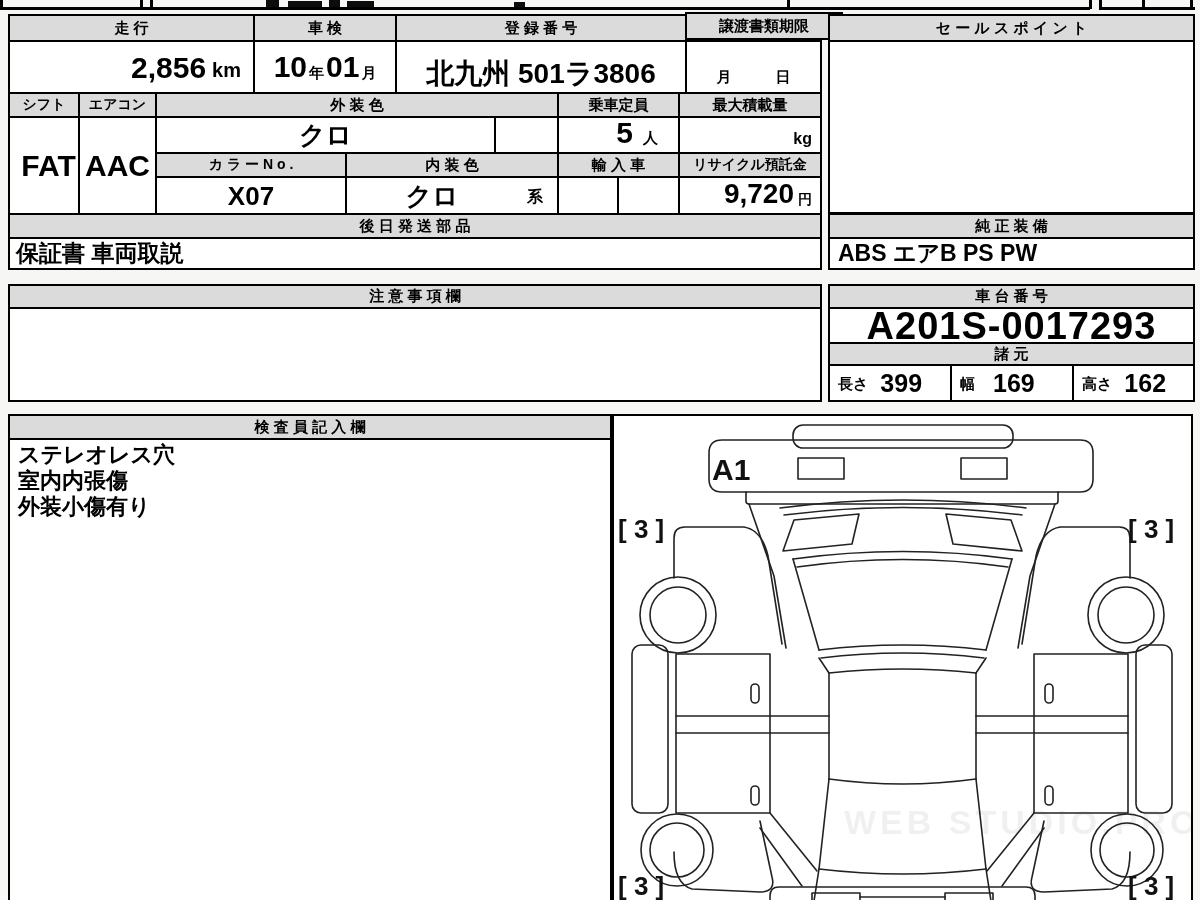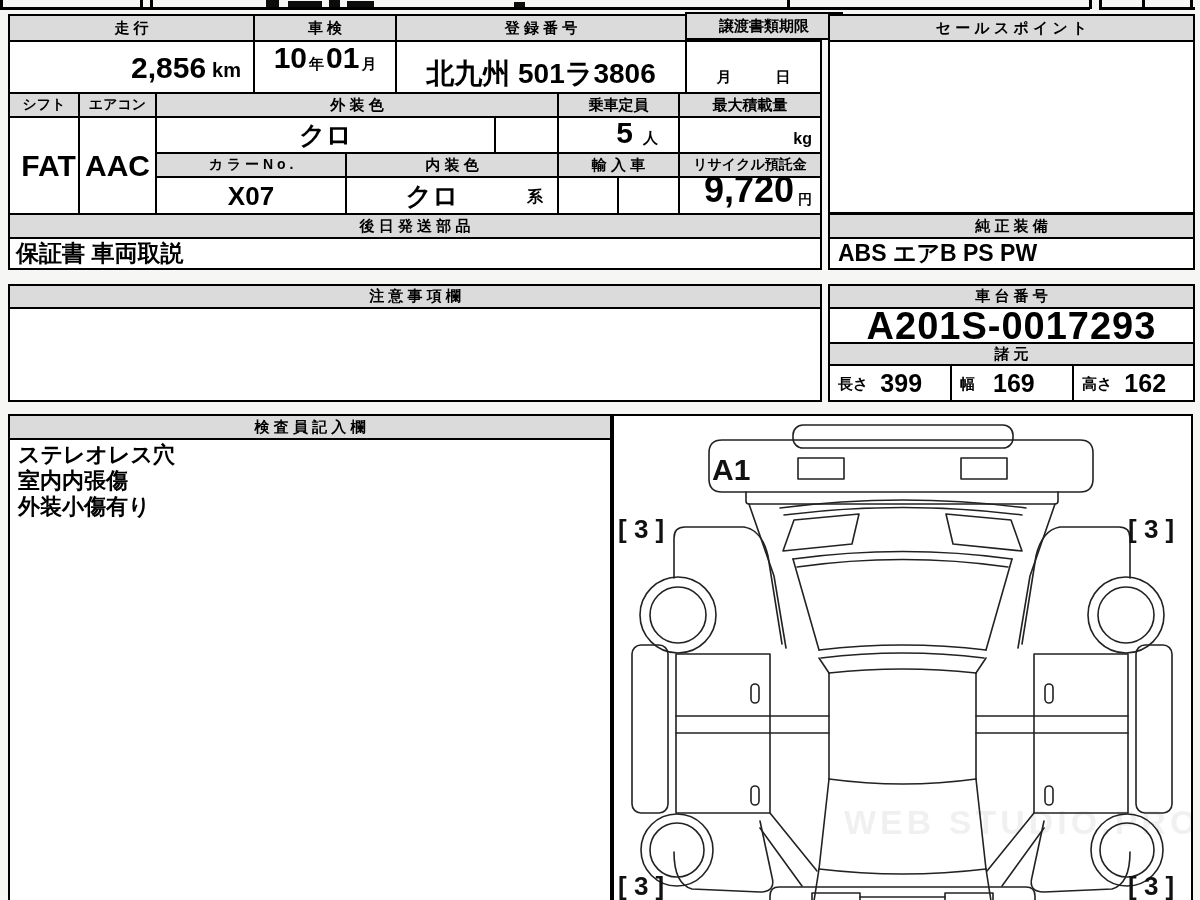--- a/index.html
+++ b/index.html
@@ -45,21 +45,21 @@
 
 <div class="cell hdr" style="left:8px;top:14px;width:247px;height:28px">走 行</div>
 <div class="cell hdr" style="left:253px;top:14px;width:144px;height:28px">車 検</div>
 <div class="cell hdr" style="left:395px;top:14px;width:292px;height:28px">登 録 番 号</div>
 <div class="cell hdr" style="left:685px;top:12px;width:158px;height:28px;letter-spacing:0">譲渡書類期限</div>
 
 <div class="cell val" style="left:8px;top:40px;width:247px;height:54px;justify-content:flex-end;align-items:flex-end;padding:0 12px 9px 0">
   <span class="big">2,856</span>
   <span style="font-size:20px;margin:0 0 1px 6px">km</span>
 </div>
-<div class="cell val" style="left:253px;top:40px;width:144px;height:54px;justify-content:center;align-items:flex-end;padding-bottom:19px">
+<div class="cell val" style="left:253px;top:40px;width:144px;height:54px;justify-content:center;align-items:flex-end;padding-bottom:10px">
   <span class="big">10</span>
   <span class="small-u" style="margin:0 2px 2px 2px">年</span>
   <span class="big">01</span>
   <span class="small-u" style="margin:0 0 2px 2px">月</span>
 </div>
 <div class="cell val" style="left:395px;top:40px;width:292px;height:54px;justify-content:center;align-items:flex-end;padding-bottom:4px">
   <span style="font-size:28px;line-height:1;white-space:pre">北九州 501ラ3806</span>
 </div>
 <div class="cell val" style="left:685px;top:40px;width:137px;height:54px;justify-content:center;align-items:flex-end;gap:44px;padding-bottom:8px">
   <span class="small-u">月</span>
@@ -98,21 +98,21 @@
 <div class="cell val center" style="left:155px;top:176px;width:192px;height:39px">
   <span class="med">X07</span>
 </div>
 <div class="cell val center" style="left:345px;top:176px;width:214px;height:39px;position:absolute">
   <span class="med" style="margin-right:40px">クロ</span>
   <span class="small-u" style="position:absolute;right:14px;bottom:8px;font-size:16px">系</span>
 </div>
 <div class="cell" style="left:557px;top:176px;width:62px;height:39px"></div>
 <div class="cell" style="left:617px;top:176px;width:63px;height:39px"></div>
 <div class="cell val" style="left:678px;top:176px;width:144px;height:39px;justify-content:flex-end;align-items:flex-end;padding:0 8px 5px 0">
-  <span style="font-size:36px;line-height:1">9,720</span>
+  <span style="font-size:28px;line-height:1">9,720</span>
   <span class="small-u" style="margin:0 0 2px 4px;font-size:14px">円</span>
 </div>
 
 <div class="cell hdr" style="left:8px;top:213px;width:814px;height:26px">後 日 発 送 部 品</div>
 <div class="cell val" style="left:8px;top:237px;width:814px;height:33px;align-items:center;padding-left:6px">
   <span style="font-size:23px;line-height:1">保証書 車両取説</span>
 </div>
 
 <div class="cell hdr" style="left:828px;top:14px;width:367px;height:28px">セ ー ル ス ポ イ ン ト</div>
 <div class="cell" style="left:828px;top:40px;width:367px;height:174px"></div>

